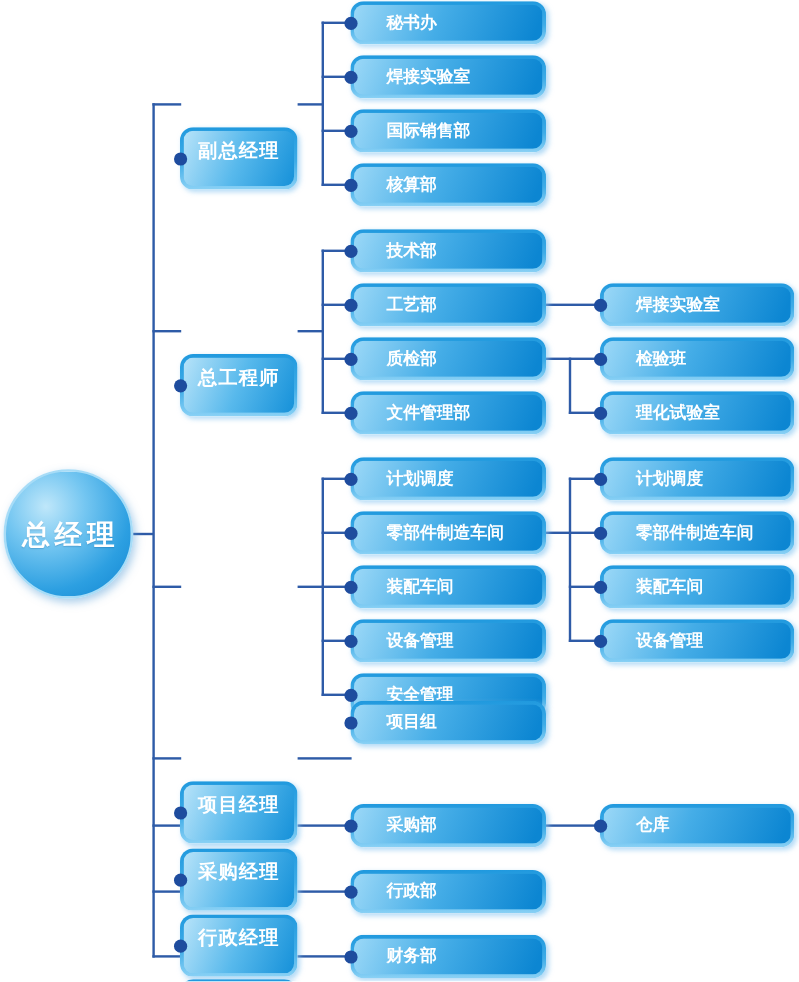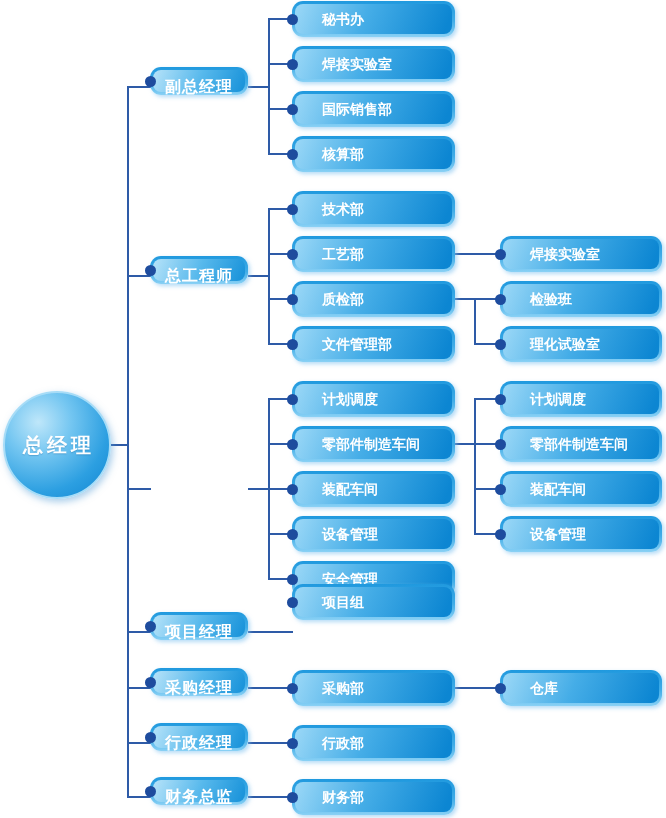--- a/index.html
+++ b/index.html
@@ -44,28 +44,29 @@
     margin-top: -5.5px;
     width: 11px;
     height: 11px;
     border-radius: 50%;
     background: #1E4C9E;
   }
 
   .l2 {
     left: 150px;
     width: 98px;
-    height: 28px;
+    height: 52px;
     font-size: 16px;
     line-height: 34px;
     text-align: center;
     letter-spacing: 1px;
     background:
       linear-gradient(112deg, #B7E3F9 0%, #58B9EC 50%, #1691D9 100%) padding-box,
       linear-gradient(180deg, #2099DE 0%, #3FACE7 55%, #8AD1F5 100%) border-box;
+    margin-top: 39px;
   }
 
   .l3, .l4 {
     height: 36px;
     font-size: 14px;
     line-height: 30px;
     padding-left: 27px;
   }
   .l3 { left: 292px; width: 163px; }
   .l4 { left: 500px; width: 162px; }
@@ -77,21 +78,21 @@
     width: 108px;
     height: 108px;
     border-radius: 50%;
     border: 2px solid #A7DCF7;
     background: radial-gradient(circle at 32% 28%, #BFE7FA 0%, #74C6F1 32%, #2C9FE1 68%, #1489D4 95%);
     box-shadow: 2px 3px 7px rgba(90,160,215,0.5);
     display: flex;
     align-items: center;
     justify-content: center;
     color: #ffffff;
-    font-size: 20px;
+    font-size: 23px;
     font-weight: bold;
     letter-spacing: 4px;
     text-indent: 4px;
     text-shadow: 0 1px 1px rgba(0,70,130,0.25);
   }
 </style>
 </head>
 <body>
 
 <div class="canvas">

